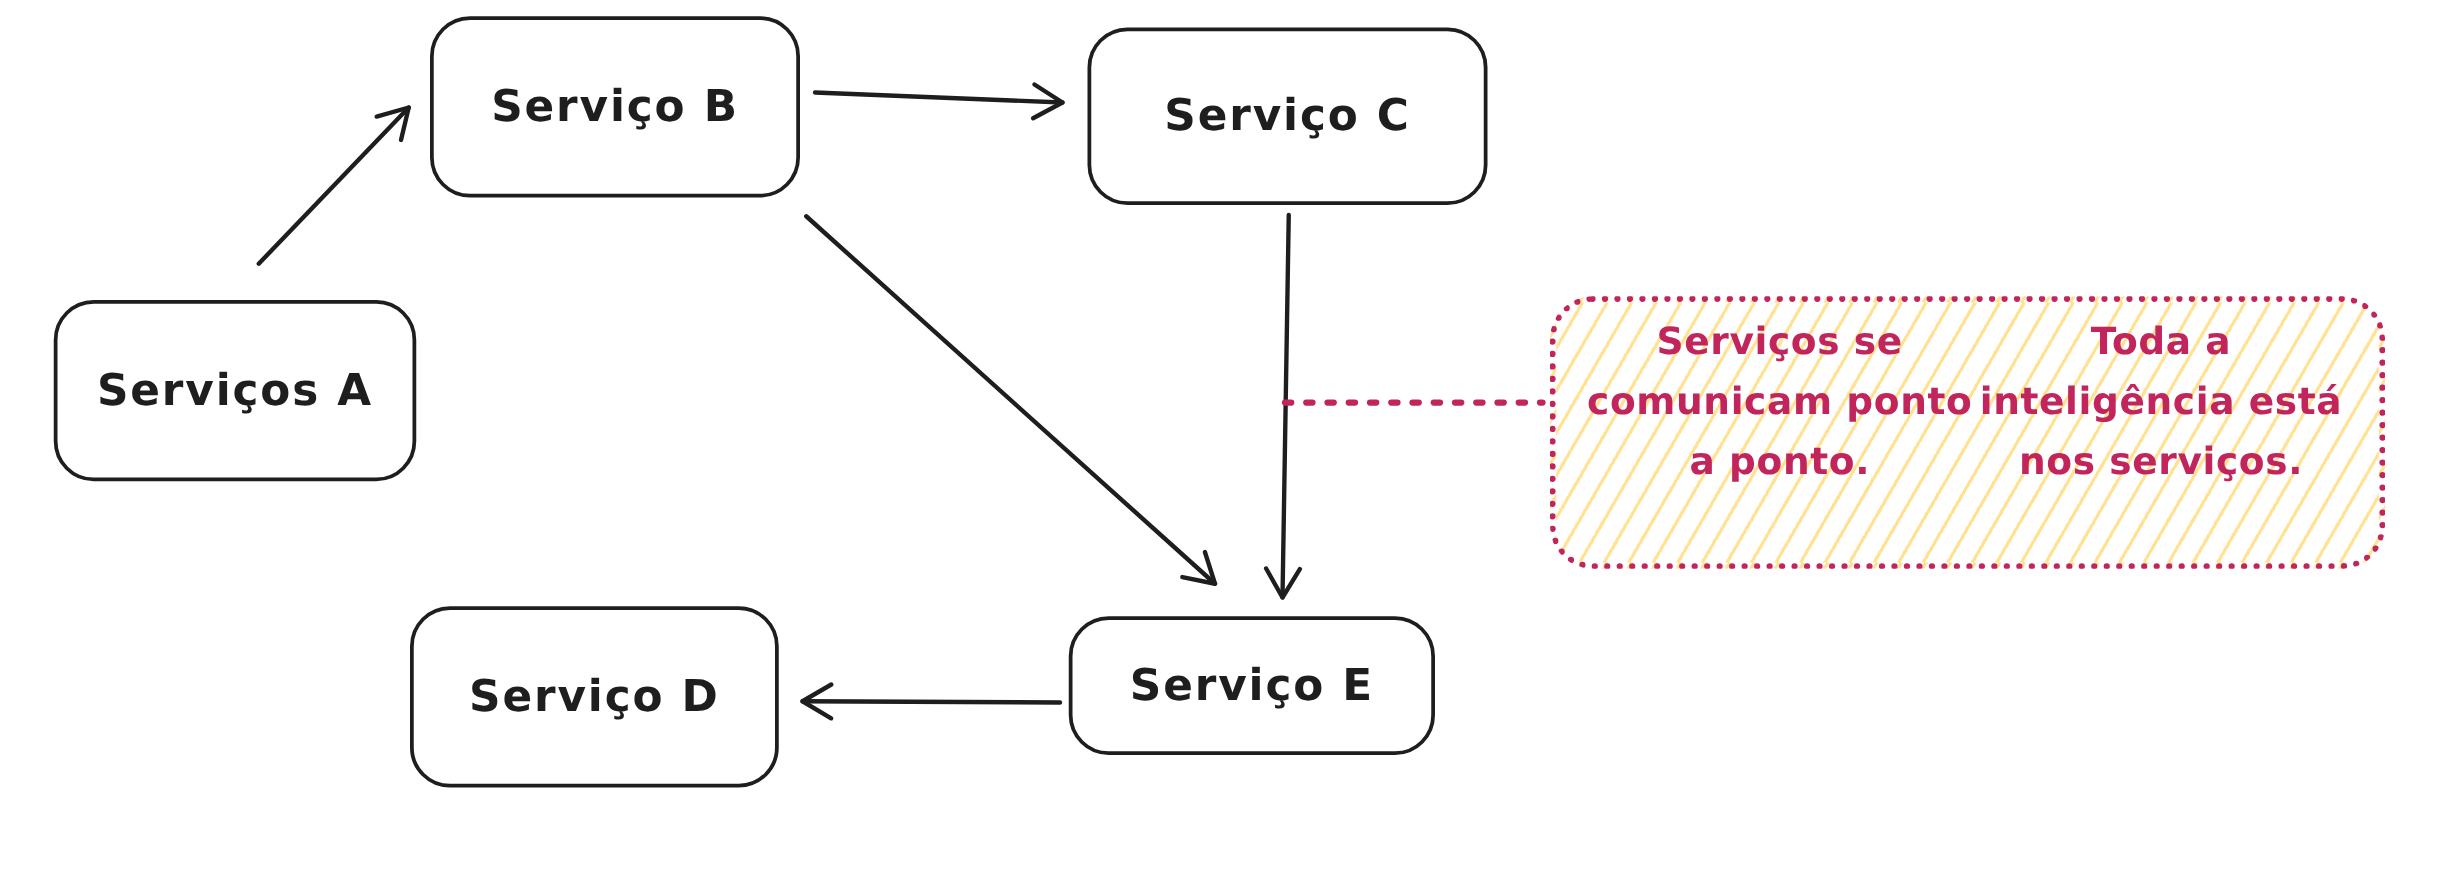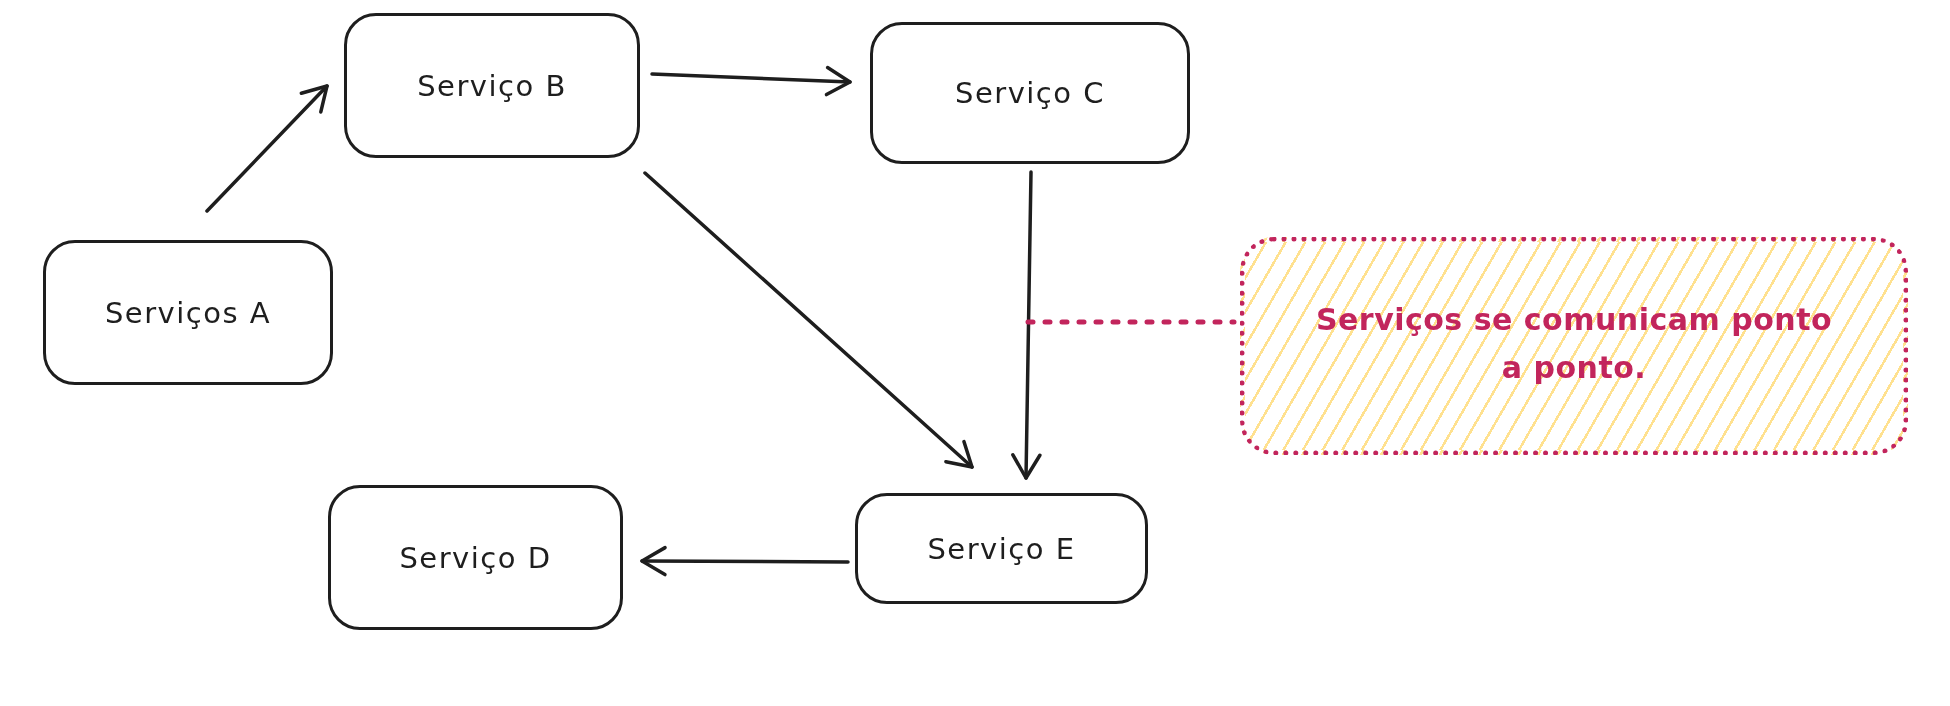--- a/index.html
+++ b/index.html
@@ -28,22 +28,22 @@
     box-sizing: border-box;
     background: #ffffff;
     border: 3.5px solid #1e1e1e;
     border-radius: 32px;
     display: flex;
     align-items: center;
     justify-content: center;
   }
   .node-label {
     color: #1e1e1e;
-    font-size: 29px;
-    font-weight: 400;
+    font-size: 35px;
+    font-weight: 700;
     letter-spacing: 1.5px;
     white-space: nowrap;
   }
   .note {
     position: absolute;
     left: 1240px;
     top: 237px;
     width: 668px;
     height: 218px;
     box-sizing: border-box;
@@ -51,21 +51,21 @@
     border-radius: 34px;
     background-image: repeating-linear-gradient(
       120deg,
       #ffe18f 0px,
       #ffe18f 2.5px,
       rgba(0,0,0,0) 2.5px,
       rgba(0,0,0,0) 17px
     );
     background-color: #ffffff;
     display: flex;
-    flex-direction: column;
+    flex-direction: row;
     justify-content: center;
     padding: 8px 24px 12px 24px;
   }
   .note p {
     margin: 0 auto;
     max-width: 545px;
     text-align: center;
     color: #c2255c;
     font-size: 30px;
     line-height: 48px;
@@ -113,15 +113,16 @@
   <div class="node" style="left:328px; top:485px; width:295px; height:145px;">
     <span class="node-label">Serviço D</span>
   </div>
 
   <div class="node" style="left:855px; top:493px; width:293px; height:111px;">
     <span class="node-label">Serviço E</span>
   </div>
 
   <div class="note">
     <p>Serviços se comunicam ponto a ponto.</p>
+    <p>Toda a inteligência está nos serviços.</p>
   </div>
 
 </div>
 
 </body></html>

